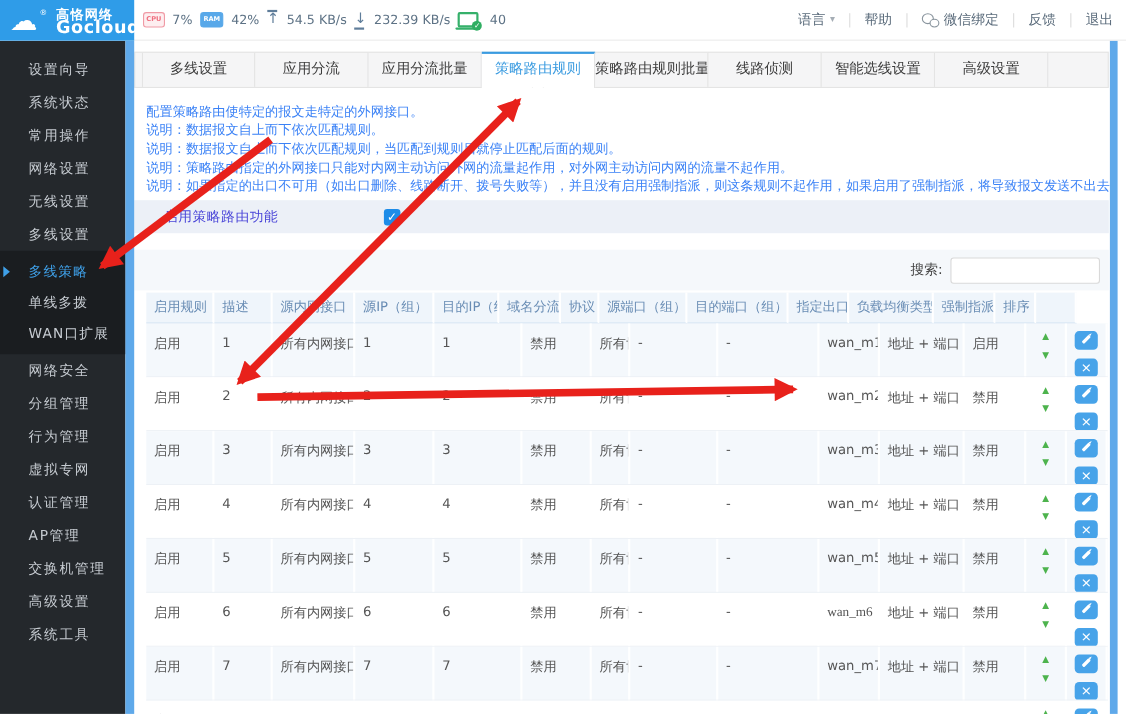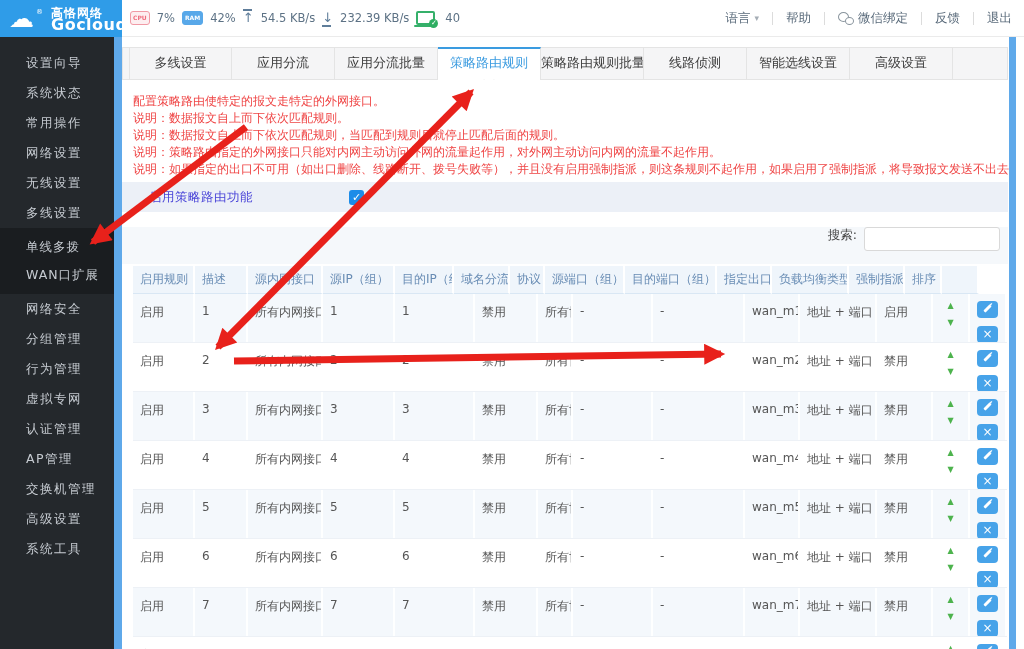--- a/index.html
+++ b/index.html
@@ -55,30 +55,30 @@
   .tabstrip{position:absolute;left:0;right:1px;top:11px;height:33px;background:#f5f5f6;
             border:1px solid #e4e4e4;display:flex;box-sizing:border-box;padding-left:6px;}
   .tab{width:103px;text-align:center;line-height:30px;font-size:13px;color:#3c3c3c;
        border-right:1px solid #e4e4e4;cursor:pointer;box-sizing:border-box;white-space:nowrap;overflow:hidden;}
   .tab:first-child{border-left:1px solid #e4e4e4;}
   .tab.active{background:#fff;color:#3a9be0;border-top:2px solid #3a9be0;line-height:27px;
               margin-top:-1px;height:33px;position:relative;z-index:2;}
   .tab.active::after{content:"";position:absolute;left:50%;bottom:-4px;margin-left:-4px;width:7px;height:7px;
               background:#fff;border-right:1px solid #e8e8e8;border-bottom:1px solid #e8e8e8;transform:rotate(45deg);}
 
-  .desc{position:absolute;left:11px;top:57px;font-size:12px;color:#ef4444;line-height:17px;white-space:nowrap;}
+  .desc{position:absolute;left:11px;top:57px;font-size:12px;color:#3b82f6;line-height:17px;white-space:nowrap;}
 
   .enable-band{position:absolute;left:0;right:1px;top:146px;height:30px;background:#ecf0f7;
                display:flex;align-items:center;}
   .enable-label{margin-left:27px;font-size:12.5px;color:#4a45d8;letter-spacing:.5px;}
   .checkbox{margin-left:96px;width:15px;height:15px;background:#1d8ce8;border-radius:3px;color:#fff;
             text-align:center;line-height:15px;font-size:11px;cursor:pointer;}
 
   .search-band{position:absolute;left:0;right:1px;top:191px;height:37px;background:#f5f8fb;
-               display:flex;align-items:flex-start;justify-content:flex-end;}
+               display:flex;align-items:center;justify-content:flex-end;}
   .search-label{font-size:12.5px;color:#444;margin-right:7px;}
   .search-input{width:124px;height:22px;border:1px solid #d9d9d9;border-radius:3px;margin-right:8px;
                 font-size:12px;padding:0 5px;outline:none;}
 
   
   .table{position:absolute;left:11px;top:230px;width:874px;}
   .thead{display:flex;height:28px;}
   .th{box-sizing:border-box;background:#eff5fb;color:#688cb4;font-size:12px;line-height:27px;
       padding-left:7px;border-right:2px solid #fff;border-bottom:1px solid #d9e7f4;
       white-space:nowrap;overflow:hidden;}
@@ -147,20 +147,21 @@
 
 <div class="sidebar">
   <div class="side-list" id="side-list">
       <div class="side-item">设置向导</div>
       <div class="side-item">系统状态</div>
       <div class="side-item">常用操作</div>
       <div class="side-item">网络设置</div>
       <div class="side-item">无线设置</div>
       <div class="side-item">多线设置</div>
       <div class="side-group">
+        <div class="side-item active">多线策略</div>
         <div class="side-item">单线多拨</div>
         <div class="side-item">WAN口扩展</div>
       </div>
       <div class="side-item">网络安全</div>
       <div class="side-item">分组管理</div>
       <div class="side-item">行为管理</div>
       <div class="side-item">虚拟专网</div>
       <div class="side-item">认证管理</div>
       <div class="side-item">AP管理</div>
       <div class="side-item">交换机管理</div>
@@ -333,21 +334,21 @@
         <div class="tr even">
           <div class="td" style="width: 62px;">启用</div>
           <div class="td" style="width: 53px;">6</div>
           <div class="td" style="width: 75px;">所有内网接口</div>
           <div class="td" style="width: 72px;">6</div>
           <div class="td" style="width: 80px;">6</div>
           <div class="td" style="width: 63px;">禁用</div>
           <div class="td" style="width: 35px;">所有协议</div>
           <div class="td" style="width: 80px;">-</div>
           <div class="td" style="width: 92px;">-</div>
-          <div class="td" style="width: 55px;">wan_m6</div>
+          <div class="td" style="width: 55px; font-family: Liberation Serif, serif;">wan_m6</div>
           <div class="td" style="width: 77px;">地址 + 端口</div>
           <div class="td" style="width: 56px;">禁用</div>
           <div class="td sort" style="width: 37px;">
             <span class="sort-btn">▲</span>
             <span class="sort-btn">▼</span>
           </div>
           <div class="td actions" style="width: 37px;">
             <div class="abtn"><span class="pencil"></span></div>
             <div class="abtn">×</div>
           </div>

